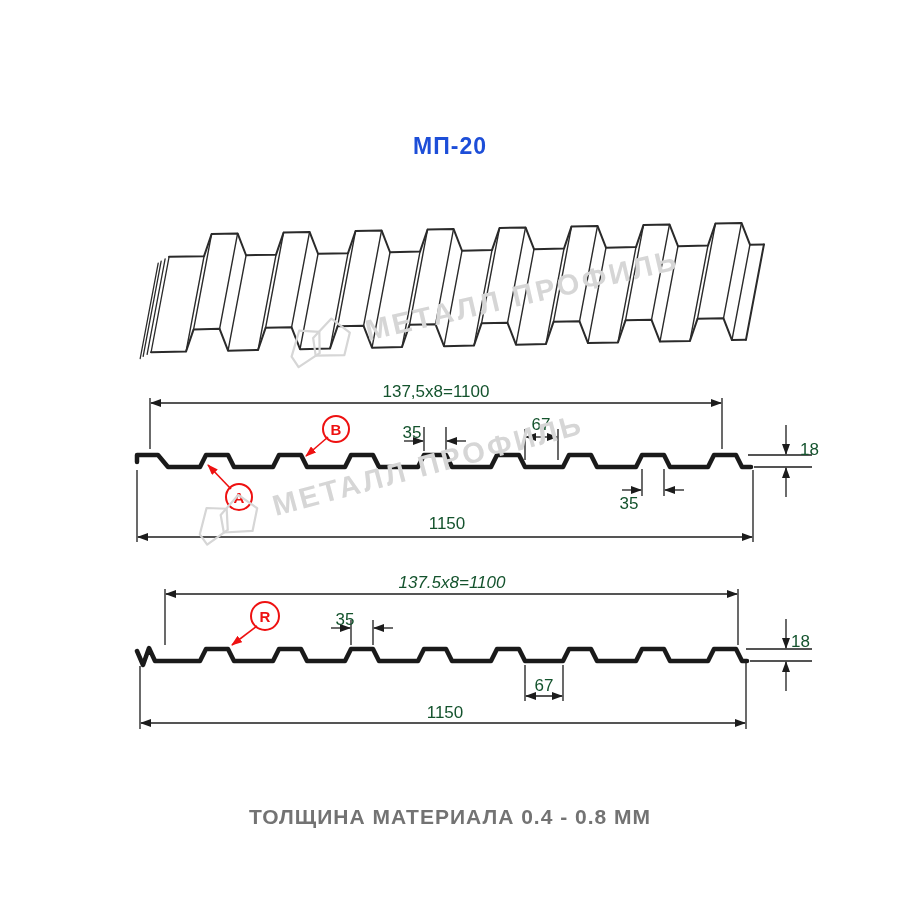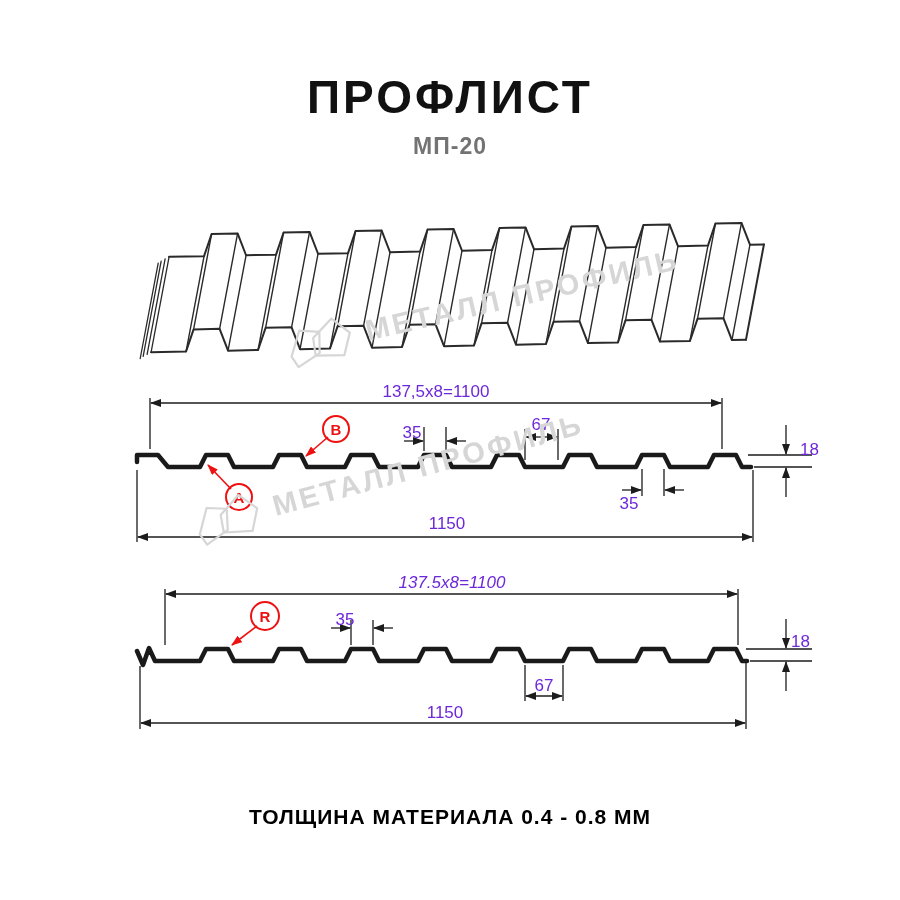--- a/index.html
+++ b/index.html
@@ -2,39 +2,38 @@
 <html><head>
 <meta charset="utf-8">
 <style>
   html,body{margin:0;padding:0;background:#fff;}
   #page{position:relative;width:900px;height:900px;background:#ffffff;overflow:hidden;
         font-family:"Liberation Sans",sans-serif;color:#1c1c1c;}
   .abs{position:absolute;}
   #title{top:70px;left:0;width:900px;text-align:center;font-size:46px;font-weight:800;
          letter-spacing:3px;color:#111;}
   #subtitle{top:133px;left:0;width:900px;text-align:center;font-size:23px;font-weight:600;
-            letter-spacing:1px;color:#737373;}
+            letter-spacing:1px;color:#1d4ed8;}
   #footer{top:805px;left:0;width:900px;text-align:center;font-size:21px;font-weight:700;
-          letter-spacing:1px;color:#000000;}
-  .dimtext{font-size:17px;white-space:nowrap;transform:translateX(-50%);color:#6d28d9;}
+          letter-spacing:1px;color:#737373;}
+  .dimtext{font-size:17px;white-space:nowrap;transform:translateX(-50%);color:#14532d;}
   .calloutsq{width:24px;height:24px;border:2.5px solid #ee1111;border-radius:50%;
              color:#ee1111;font-size:15px;font-weight:700;display:flex;align-items:center;
              justify-content:center;transform:translate(-50%,-50%);background:transparent;}
   .wm{display:flex;align-items:center;gap:10px;color:#d6d6d6;font-size:29px;font-weight:700;
       letter-spacing:3px;white-space:nowrap;transform-origin:left center;z-index:5;}
   svg{display:block;}
   #linework{top:0;left:0;z-index:2;}
   .txt{z-index:4;}
 </style>
 </head>
 <body>
 
 <div id="page">
 
-  <div id="title" class="abs txt">ПРОФЛИСТ</div>
   <div id="subtitle" class="abs txt">МП-20</div>
 
   <svg id="linework" class="abs" width="900" height="900" viewBox="0 0 900 900">
     <defs>
       <marker id="arr" markerWidth="11" markerHeight="8" refX="10" refY="4" orient="auto-start-reverse" markerUnits="userSpaceOnUse">
         <path d="M0,0 L11,4 L0,8 z" fill="#1c1c1c"></path>
       </marker>
       <marker id="arrR" markerWidth="11" markerHeight="8" refX="10" refY="4" orient="auto" markerUnits="userSpaceOnUse">
         <path d="M0,0 L11,4 L0,8 z" fill="#ee1111"></path>
       </marker>

